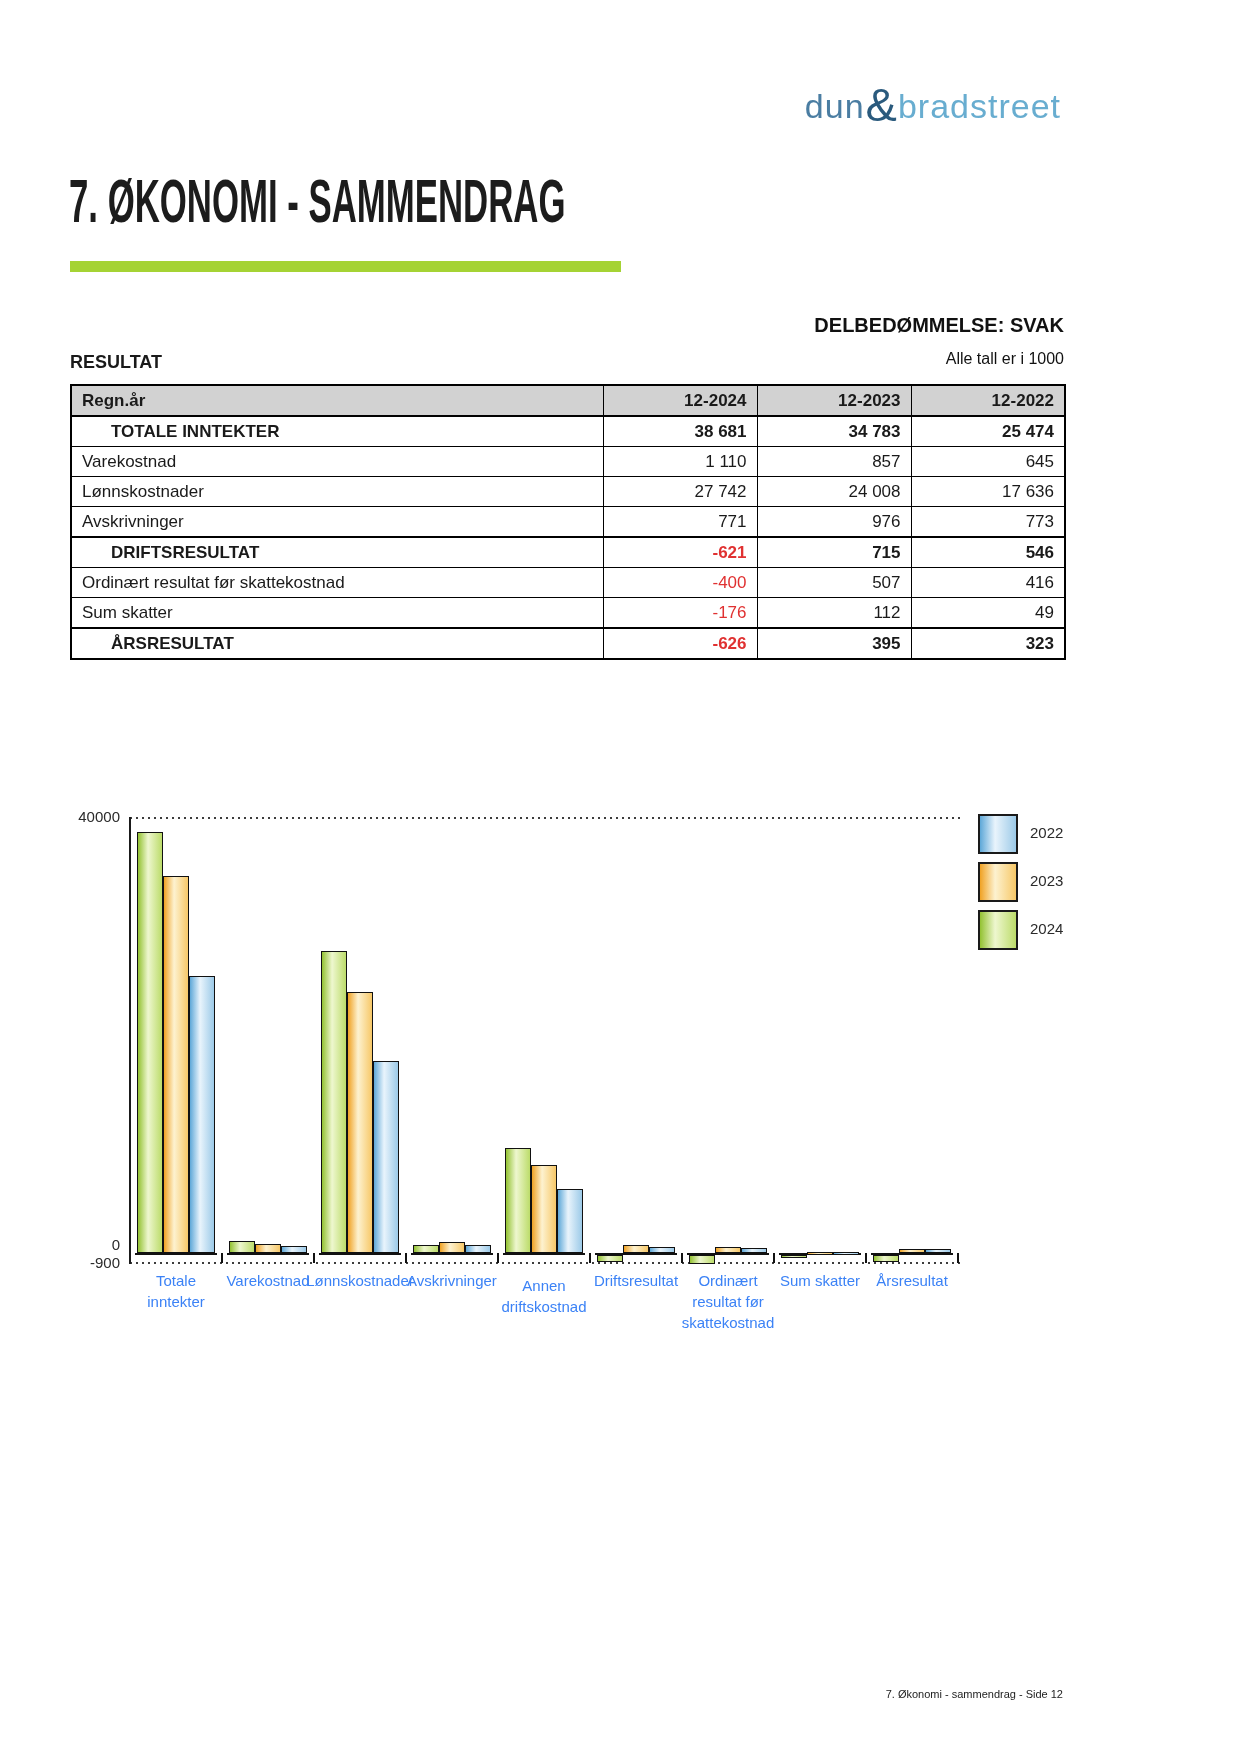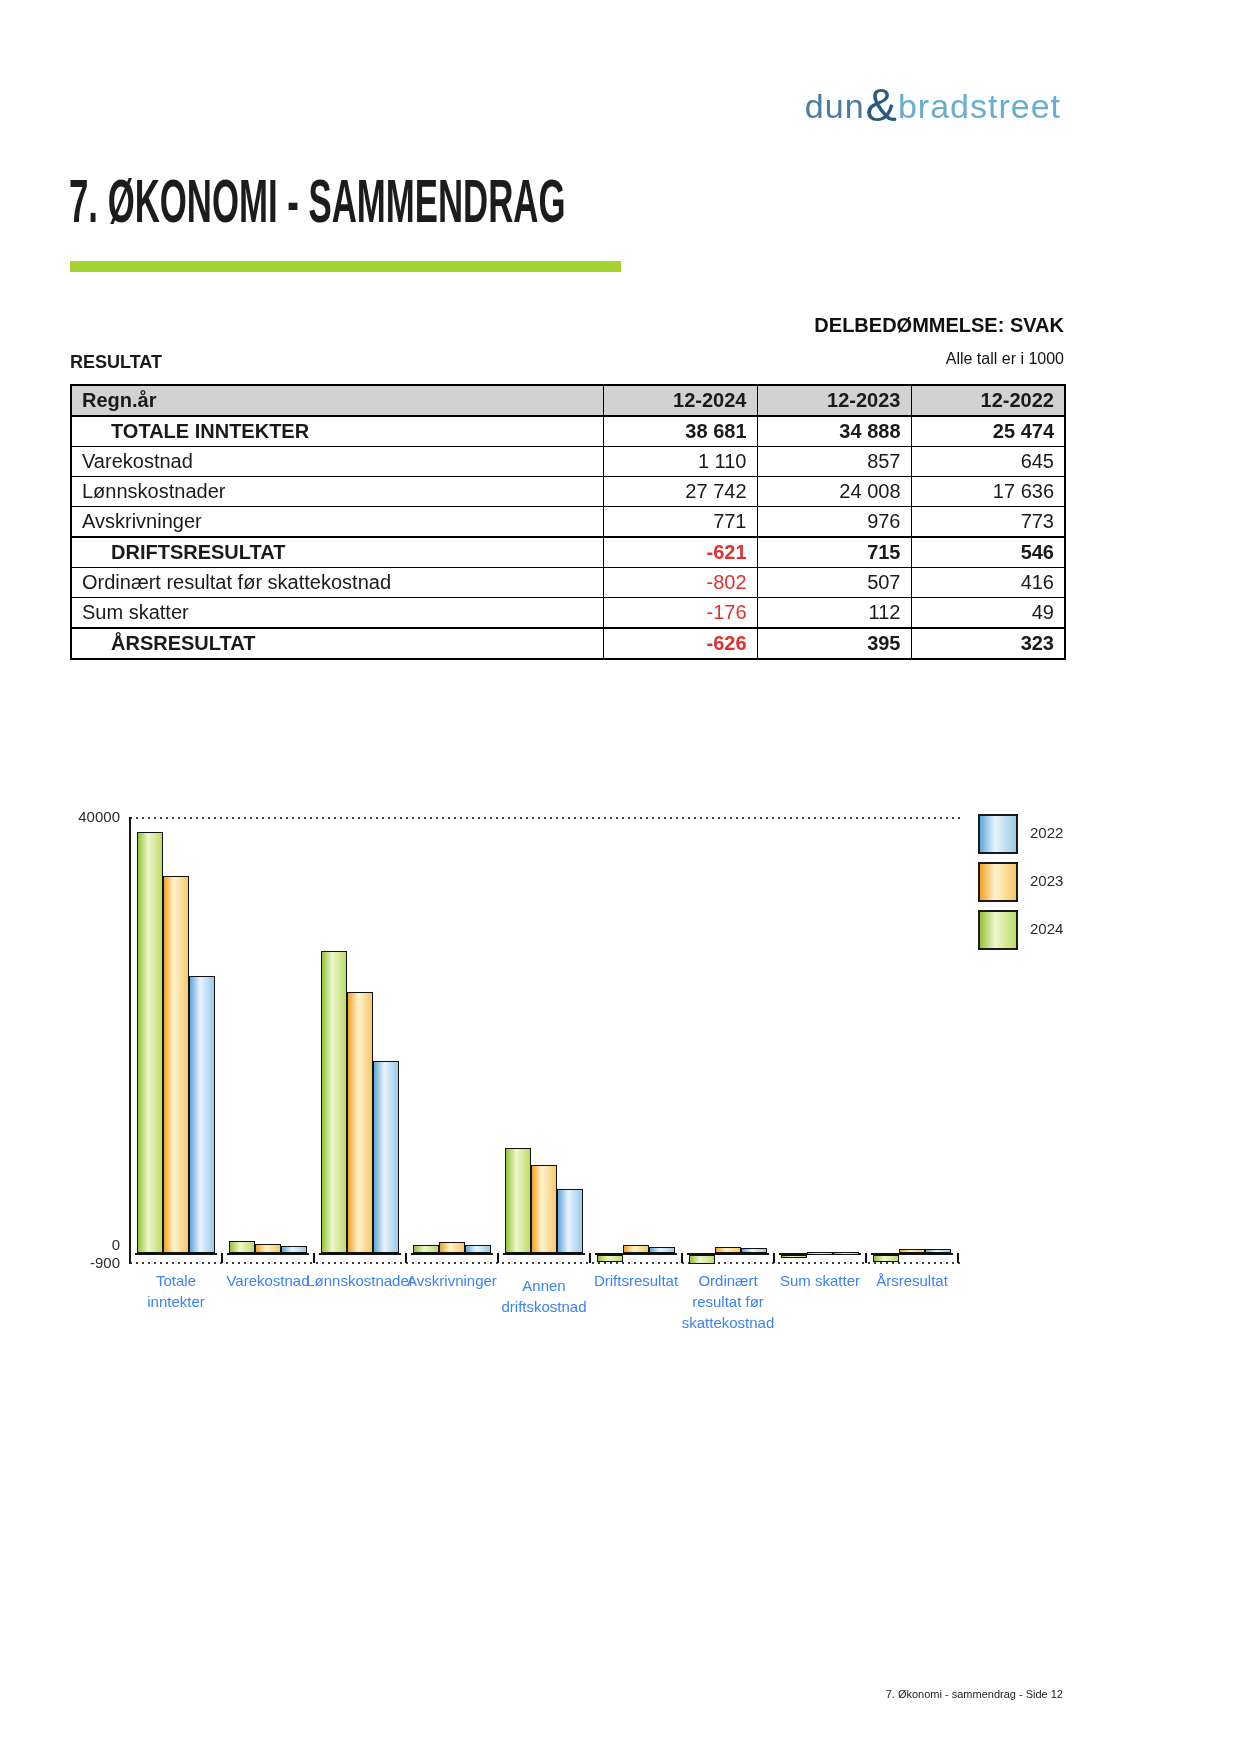--- a/index.html
+++ b/index.html
@@ -17,21 +17,21 @@
   .title { position:absolute; left:69px; top:166px; font-size:61px; font-weight:bold; color:#1c1c1c;
            white-space:nowrap; transform:scaleX(0.57); transform-origin:left top; }
   .rule  { position:absolute; left:70px; top:261px; width:551px; height:11px; background:#a5d334; }
 
   .assessment { position:absolute; right:177px; top:314px; font-size:20px; font-weight:bold; color:#111; }
   .section-label { position:absolute; left:70px; top:352px; font-size:18px; font-weight:bold; }
   .units-note { position:absolute; right:177px; top:350px; font-size:16px; color:#111; }
 
   
   .fin-table { position:absolute; left:70px; top:384px; width:994px; border-collapse:collapse;
-               table-layout:fixed; font-size:20px; border:2px solid #000; }
+               table-layout:fixed; font-size:17px; border:2px solid #000; }
   .fin-table th, .fin-table td { border:1px solid #000; height:29px; padding:0 10px; overflow:hidden; white-space:nowrap; }
   .fin-table thead th { background:#d2d2d2; font-weight:bold; text-align:right;
                         border-top:2px solid #000; border-bottom:2px solid #000; }
   .fin-table thead th:first-child { text-align:left; }
   .fin-table td.lbl { text-align:left; }
   .fin-table td.num { text-align:right; }
   .fin-table tr.emph td { font-weight:bold; border-top:2px solid #000;padding-left:39px; }
   .fin-table td.neg { color:#e03131; }
 
   
@@ -78,21 +78,21 @@
           <th>Regn.år</th>
           <th>12-2024</th>
           <th>12-2023</th>
           <th>12-2022</th>
         </tr>
       </thead>
     <tbody id="tbody">
         <tr class="emph">
           <td class="lbl">TOTALE INNTEKTER</td>
           <td class="num">38 681</td>
-          <td class="num">34 888</td>
+          <td class="num">34 783</td>
           <td class="num">25 474</td>
         </tr>
         <tr class="">
           <td class="lbl">Varekostnad</td>
           <td class="num">1 110</td>
           <td class="num">857</td>
           <td class="num">645</td>
         </tr>
         <tr class="">
           <td class="lbl">Lønnskostnader</td>
@@ -107,21 +107,21 @@
           <td class="num">773</td>
         </tr>
         <tr class="emph">
           <td class="lbl">DRIFTSRESULTAT</td>
           <td class="num neg">-621</td>
           <td class="num">715</td>
           <td class="num">546</td>
         </tr>
         <tr class="">
           <td class="lbl">Ordinært resultat før skattekostnad</td>
-          <td class="num neg">-802</td>
+          <td class="num neg">-400</td>
           <td class="num">507</td>
           <td class="num">416</td>
         </tr>
         <tr class="">
           <td class="lbl">Sum skatter</td>
           <td class="num neg">-176</td>
           <td class="num">112</td>
           <td class="num">49</td>
         </tr>
         <tr class="emph">

